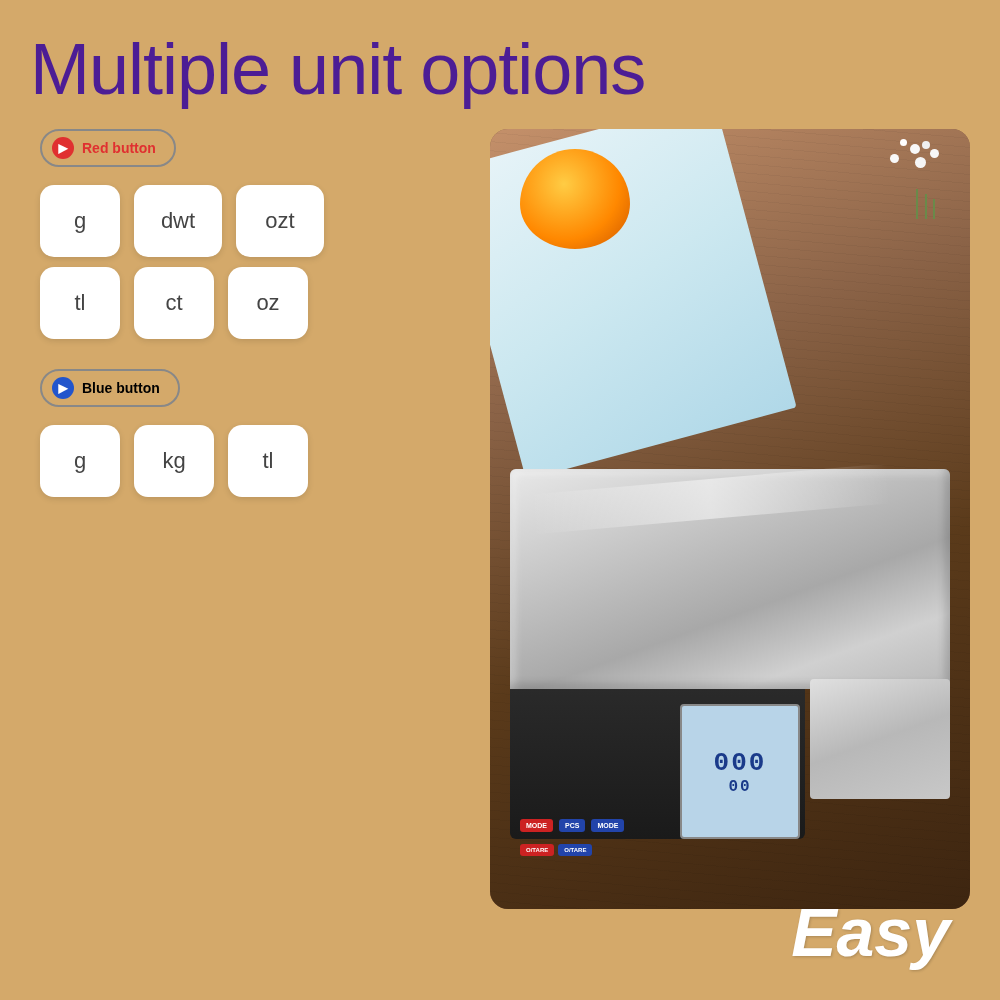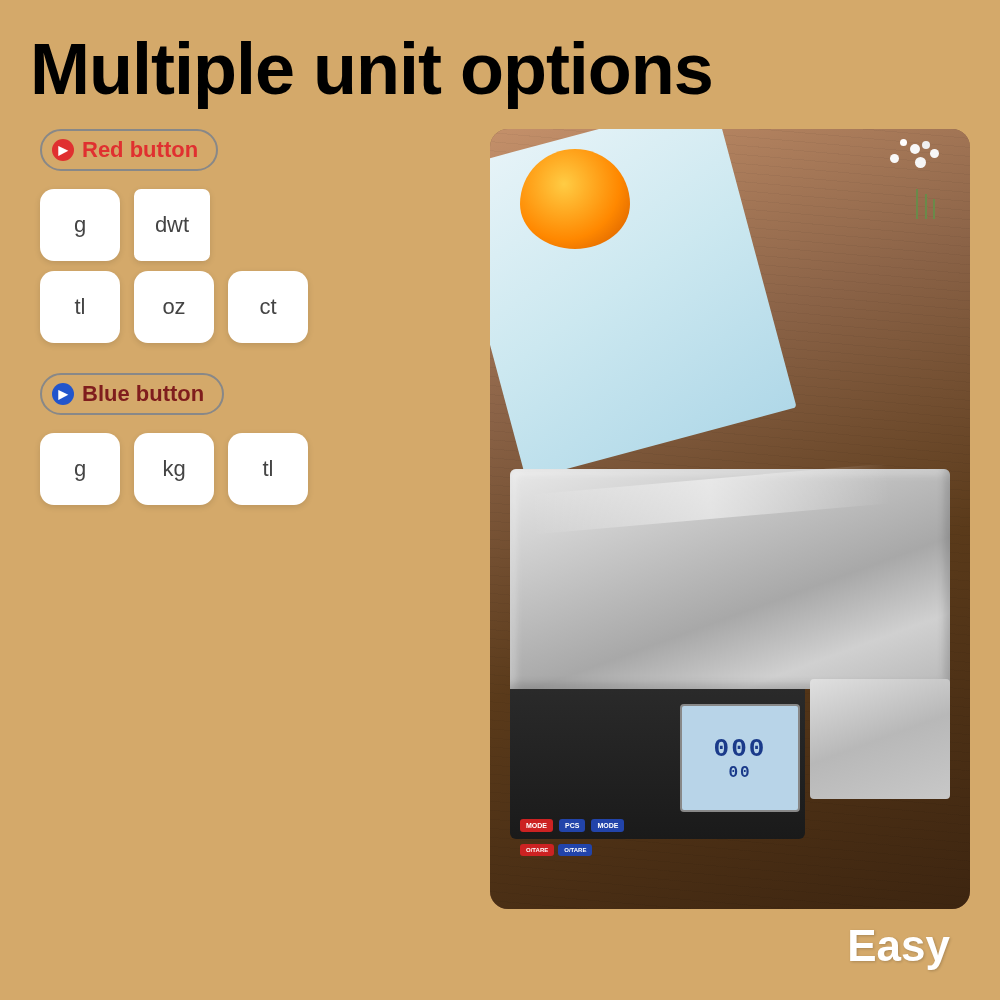--- a/index.html
+++ b/index.html
@@ -21,22 +21,22 @@
       display: flex;
       flex-direction: column;
     }
 
     .header {
       padding: 30px 30px 10px 30px;
     }
 
     .header-title {
       font-size: 72px;
-      font-weight: 700;
-      color: #000000;
+      font-weight: 400;
+      color: #4c1d95;
       line-height: 1.1;
       letter-spacing: -1px;
     }
 
     .content-area {
       display: flex;
       flex: 1;
       padding: 0 20px;
       gap: 20px;
     }
@@ -72,26 +72,26 @@
 
     .red-arrow {
       background-color: #e03030;
     }
 
     .blue-arrow {
       background-color: #2255cc;
     }
 
     .button-label-text {
-      font-size: 22px;
+      font-size: 14px;
       font-weight: 800;
     }
 
     .red-text { color: #e03030; }
-    .blue-text { color: #7f1d1d; }
+    .blue-text { color: #000000; }
 
     .unit-grid {
       display: flex;
       flex-wrap: wrap;
       gap: 14px;
       margin-bottom: 10px;
     }
 
     .unit-btn {
       width: 80px;
@@ -101,22 +101,21 @@
       display: flex;
       align-items: center;
       justify-content: center;
       font-size: 22px;
       font-weight: 500;
       color: #444;
       box-shadow: 0 2px 6px rgba(0,0,0,0.12);
     }
 
     .unit-btn-wide {
-      width: 76px;
-      border-radius: 7px;
+      width: 88px;
     }
 
     .section-gap {
       margin-top: 30px;
     }
 
     .right-panel {
       flex: 1;
       display: flex;
       flex-direction: column;
@@ -240,21 +239,21 @@
       background: linear-gradient(180deg, #2a2a2a, #1a1a1a);
       border-radius: 0 0 6px 6px;
     }
 
     
     .lcd-display {
       position: absolute;
       top: 235px;
       right: 150px;
       width: 120px;
-      height: 108px;
+      height: 135px;
       background: #b8d4e8;
       border-radius: 4px;
       display: flex;
       flex-direction: column;
       align-items: center;
       justify-content: center;
       border: 2px solid #888;
     }
 
     .lcd-row {
@@ -289,25 +288,26 @@
     .btn-blue { background: #2244aa; }
 
     .easy-conversion {
       position: absolute;
       bottom: 30px;
       right: 30px;
       text-align: right;
     }
 
     .easy-conversion-text {
-      font-size: 44px;
+      font-size: 68px;
       font-weight: 900;
       color: #ffffff;
       line-height: 1.1;
       text-shadow: 1px 1px 3px rgba(0,0,0,0.2);
+      font-style: italic;
     }
 
     
     .petal {
       position: absolute;
       width: 8px;
       height: 8px;
       background: #f0f0f0;
       border-radius: 50%;
     }
@@ -334,26 +334,27 @@
 
       
       <div class="button-label">
         <div class="arrow-icon red-arrow">▶</div>
         <span class="button-label-text red-text">Red button</span>
       </div>
 
       <div class="unit-grid">
         <div class="unit-btn">g</div>
         <div class="unit-btn unit-btn-wide">dwt</div>
+        <div class="unit-btn unit-btn-wide">ozt</div>
       </div>
 
       <div class="unit-grid">
         <div class="unit-btn">tl</div>
+        <div class="unit-btn">ct</div>
         <div class="unit-btn">oz</div>
-        <div class="unit-btn">ct</div>
       </div>
 
       
       <div class="section-gap">
         <div class="button-label">
           <div class="arrow-icon blue-arrow">▶</div>
           <span class="button-label-text blue-text">Blue button</span>
         </div>
 
         <div class="unit-grid">

